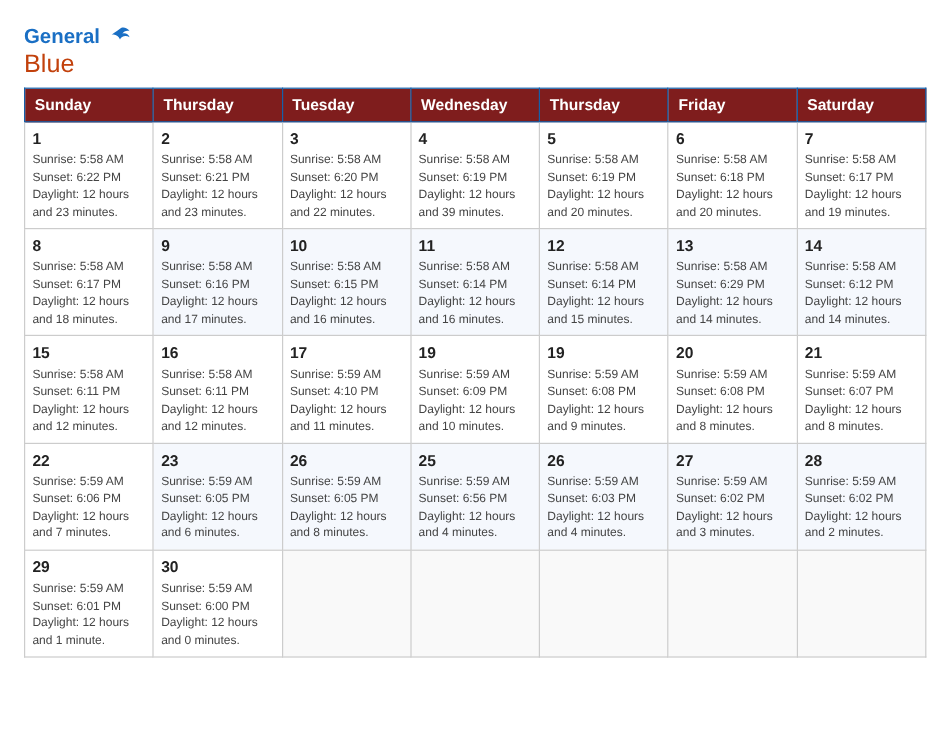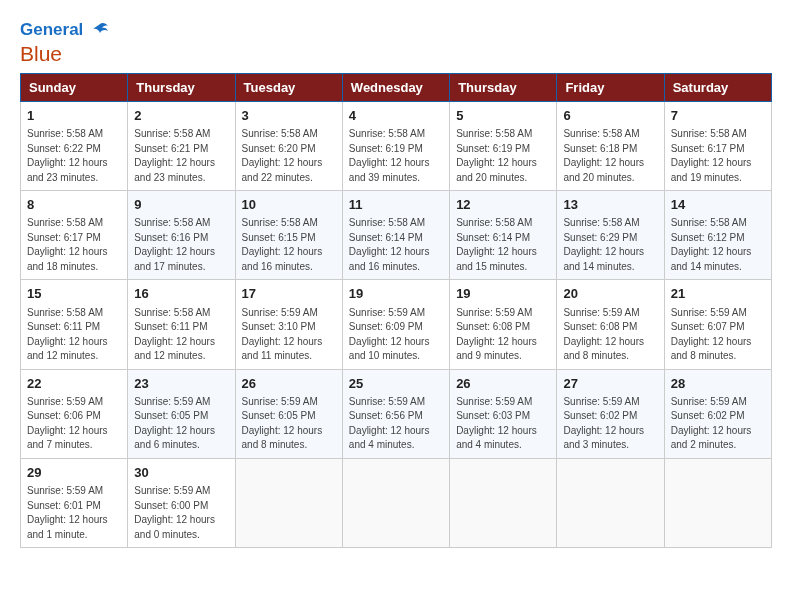--- a/index.html
+++ b/index.html
@@ -271,21 +271,21 @@
           <span>Sunrise: 5:58 AM</span><br>
           <span>Sunset: 6:11 PM</span><br>
           <span>Daylight: 12 hours</span><br>
           <span>and 12 minutes.</span>
         </div>
       </td>
         <td>
         <span class="day-num">17</span>
         <div class="day-info">
           <span>Sunrise: 5:59 AM</span><br>
-          <span>Sunset: 3:10 PM</span><br>
+          <span>Sunset: 4:10 PM</span><br>
           <span>Daylight: 12 hours</span><br>
           <span>and 11 minutes.</span>
         </div>
       </td>
         <td>
         <span class="day-num">19</span>
         <div class="day-info">
           <span>Sunrise: 5:59 AM</span><br>
           <span>Sunset: 6:09 PM</span><br>
           <span>Daylight: 12 hours</span><br>

